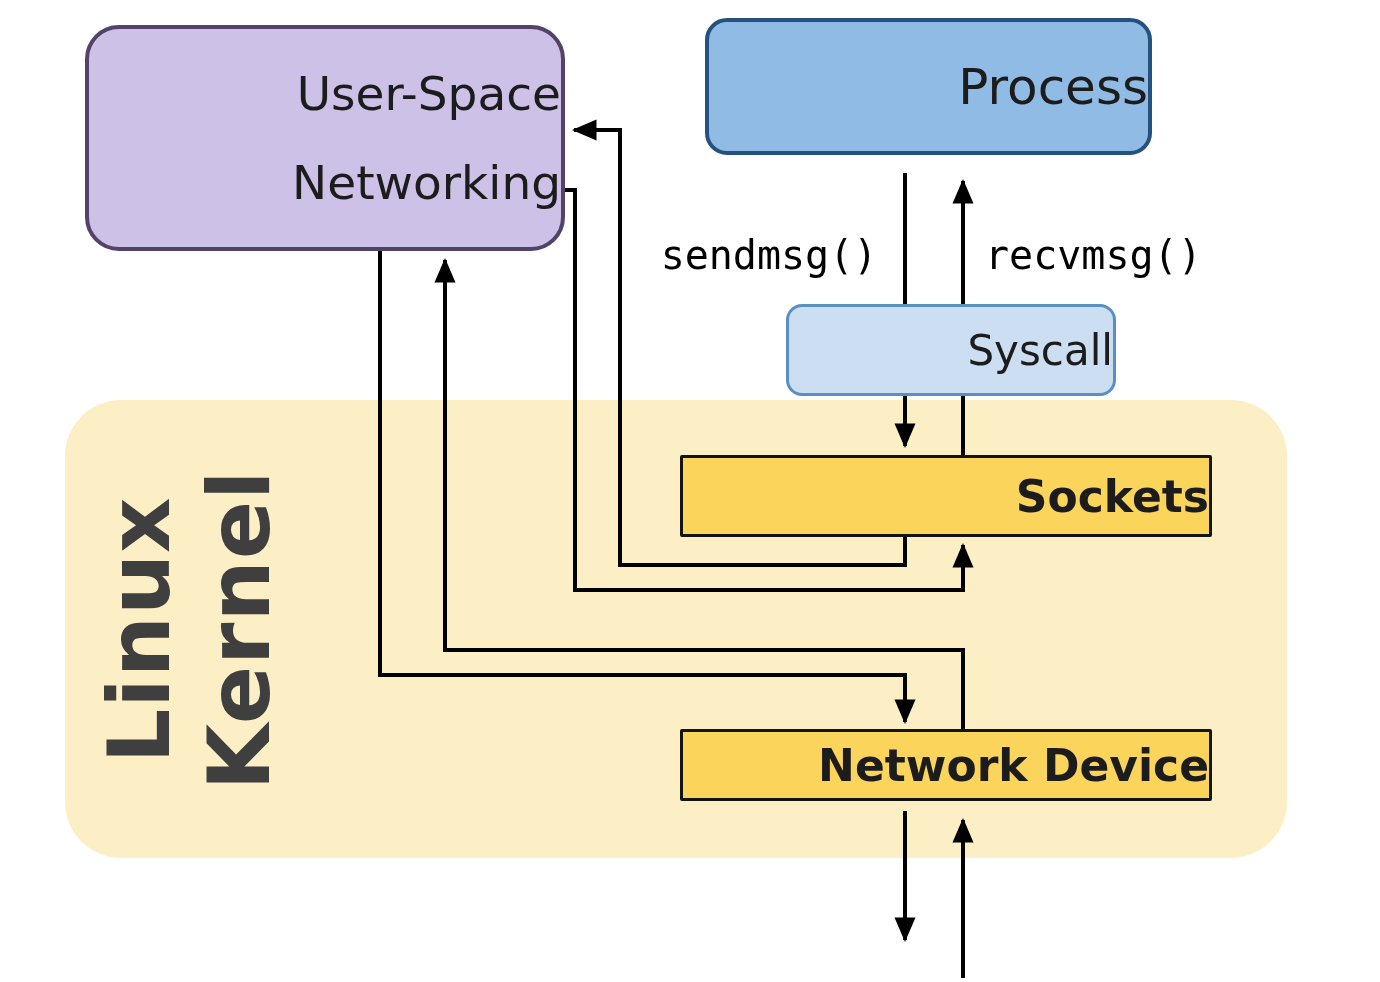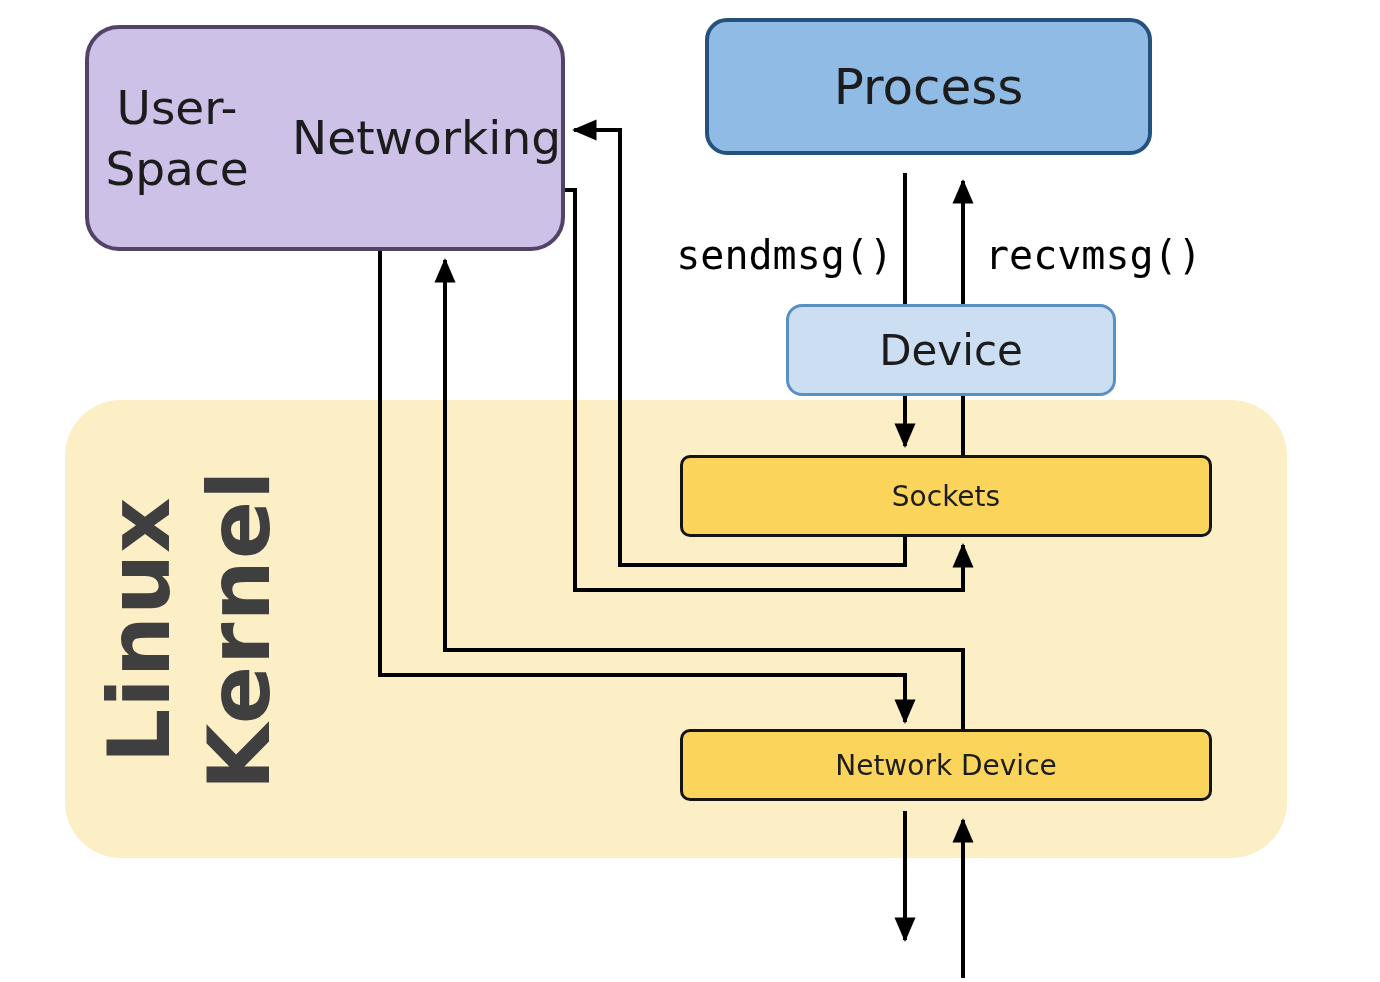--- a/index.html
+++ b/index.html
@@ -48,22 +48,22 @@
     fill: none;
     stroke: var(--arrow, #000000);
     stroke-width: 4;
   }
   .arrowhead { fill: var(--arrow, #000000); }
 
   .node {
     position: absolute;
     z-index: 2;
     display: flex;
-    flex-direction: row;
-    align-items: center;
+    flex-direction: column;
+    align-items: flex-end;
     justify-content: center;
     text-align: center;
     color: #1c1c1c;
     gap: 27px;
   }
   .node span { display: block; }
 
   .node-usn {
     left: 85px; top: 25px;
     width: 480px; height: 226px;
@@ -85,36 +85,37 @@
     left: 786px; top: 304px;
     width: 330px; height: 92px;
     background: var(--syscall-fill, #cbdef2);
     border: 3px solid var(--syscall-border, #5a8fc4);
     border-radius: 16px;
     font-size: 42px;
   }
   .node-gold {
     background: var(--gold-fill, #fbd45c);
     border: 3px solid var(--gold-border, #141414);
-    border-radius: 10px;
-    font-size: 28px;
+    border-radius: 2px;
+    font-size: 44px;
+    font-weight: bold;
   }
   .node-sockets { left: 680px; top: 455px; width: 532px; height: 82px; }
   .node-netdev  { left: 680px; top: 729px; width: 532px; height: 72px; }
 
   .code-label {
     position: absolute;
     z-index: 2;
     font-family: "DejaVu Sans Mono", "Liberation Mono", monospace;
     font-size: 40px;
     color: #000000;
     white-space: nowrap;
     text-align: center;
   }
-  .lbl-sendmsg { left: 645px; top: 232px; width: 248px; text-align: right; }
+  .lbl-sendmsg { left: 645px; top: 232px; width: 248px; text-align: center; }
   .lbl-recvmsg { left: 985px; top: 232px; }
 </style>
 </head>
 <body>
 
 <div class="canvas">
 
   <div class="kernel-bg"></div>
   <div class="kernel-label">
     <span>Linux</span>
@@ -148,21 +149,21 @@
   <div class="node node-usn">
     <span>User-Space</span>
     <span>Networking</span>
   </div>
 
   <div class="node node-process">
     <span>Process</span>
   </div>
 
   <div class="node node-syscall">
-    <span>Device</span>
+    <span>Syscall</span>
   </div>
 
   <div class="node node-gold node-sockets">
     <span>Sockets</span>
   </div>
 
   <div class="node node-gold node-netdev">
     <span>Network Device</span>
   </div>
 

